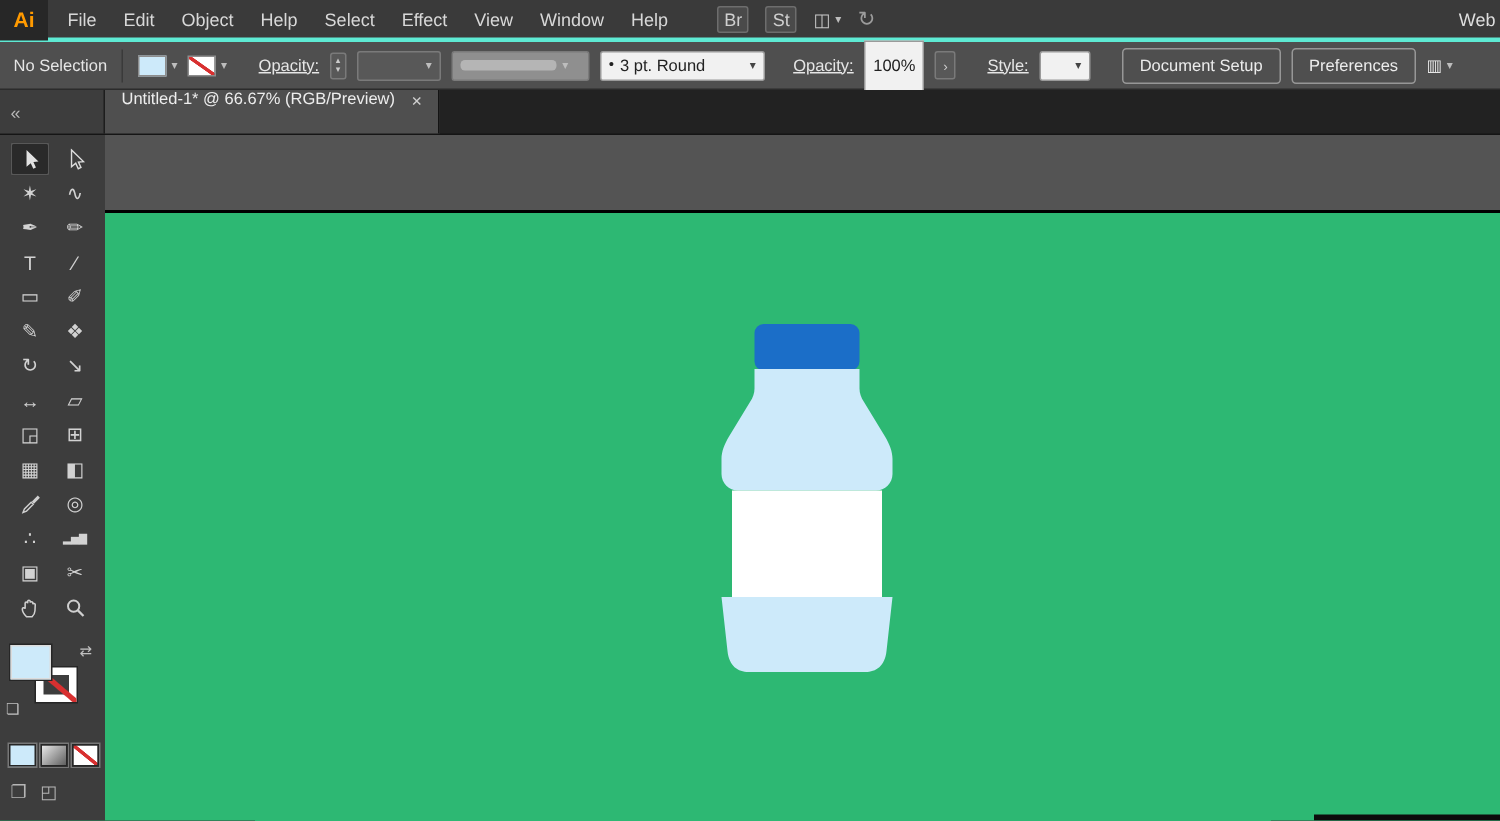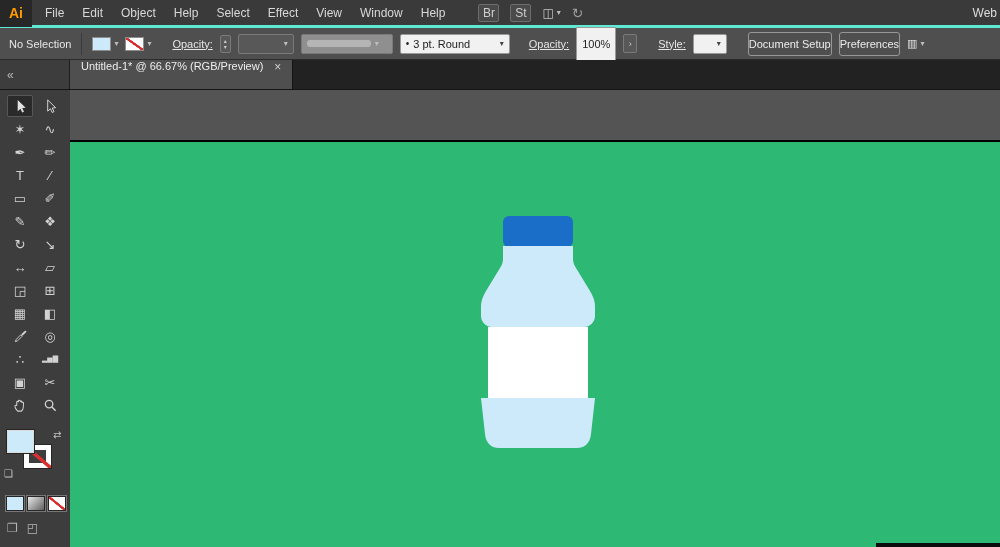--- a/index.html
+++ b/index.html
@@ -39,21 +39,21 @@
   .combo .fill { flex:1; }
   .combo.light { background:#f1f1f1; color:#222; border-color:#9a9a9a; }
   .combo.light .chev { color:#444; }
   .combo.grayed { background:#8f8f8f; border-color:#7a7a7a; }
   .profileshape { width:64px; height:7px; background:#b5b5b5; border-radius:3px; }
   .w56 { width:56px; } .w92 { width:92px; } .w110 { width:110px; } .w34 { width:34px; }
   .field { height:19px; min-width:40px; background:#f1f1f1; color:#222; border:1px solid #9a9a9a;
            display:flex; align-items:center; padding:16px 5px; }
   .chevbtn { width:14px; height:19px; background:#585858; border:1px solid #7a7a7a;
              display:flex; align-items:center; justify-content:center; font-size:9px; color:#ccc; border-radius:2px; }
-  .barbtn { height:24px; padding:0 0; background:#4f4f4f; border:1px solid #979797; border-radius:3px;
+  .barbtn { height:24px; padding:0 11px; background:#4f4f4f; border:1px solid #979797; border-radius:3px;
             color:#ececec; font-size:11px; white-space:nowrap; }
   .bullet { font-size:10px; }
   .mlG { margin-left:14px; }
 
   
   .tabrow { height:30px; display:flex; background:#222; border-bottom:1px solid #151515; flex:0 0 30px; }
   .tool-head { width:70px; flex:0 0 70px; background:#3d3d3d; color:#b9b9b9; font-size:12px;
                display:flex; align-items:center; padding-left:7px; border-right:1px solid #1d1d1d; }
   .tabs { flex:1; display:flex; }
   .tab { background:#4f4f4f; color:#ededed; font-size:11px; display:flex; 

